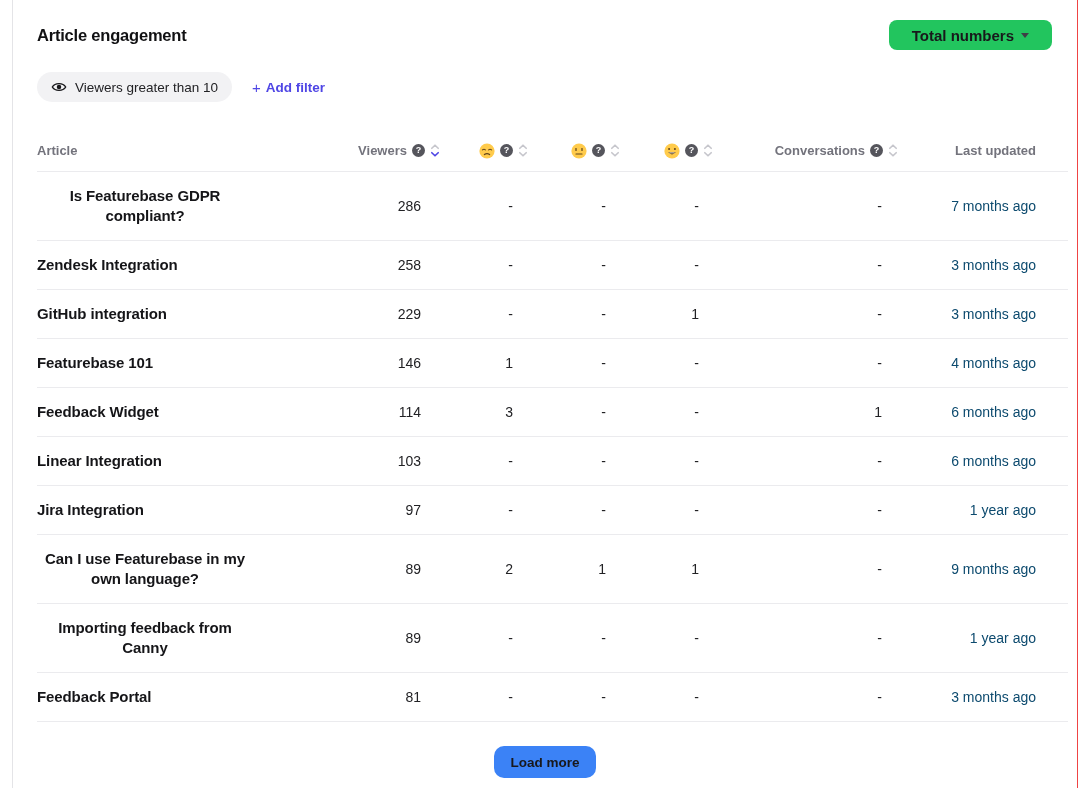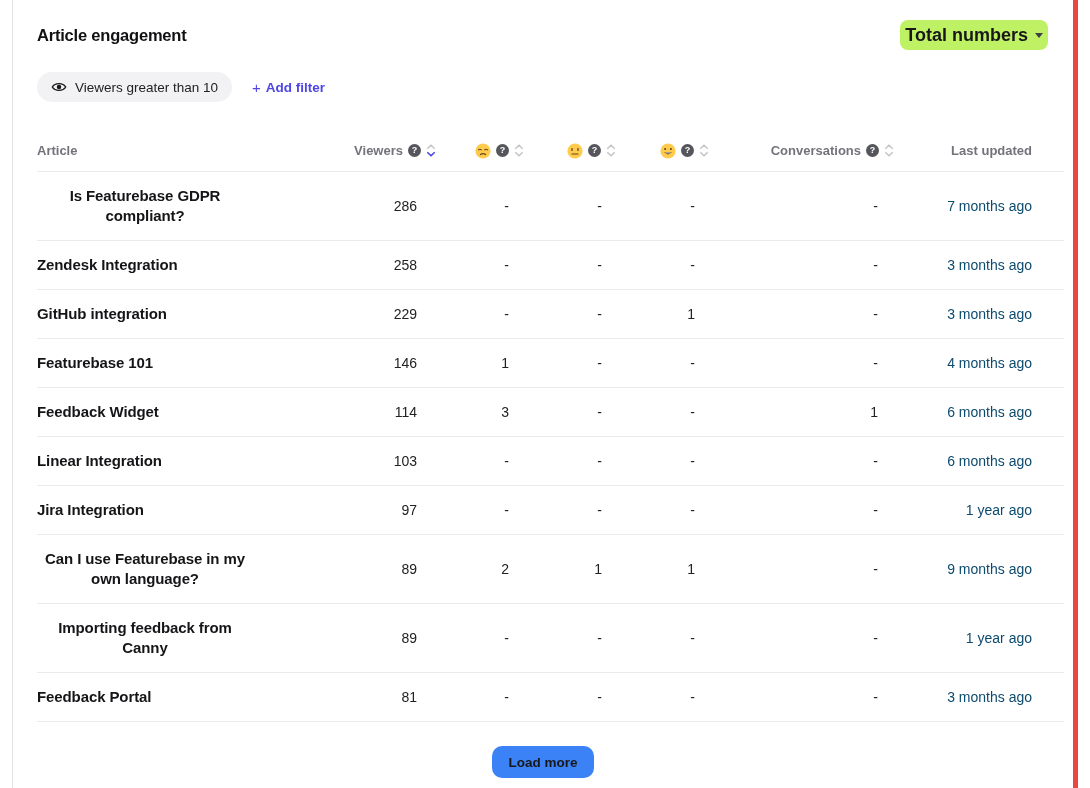--- a/index.html
+++ b/index.html
@@ -11,39 +11,39 @@
     overflow: hidden;
   }
   .panel {
     position: relative;
     width: 1090px; height: 788px;
     padding: 0 12px;
   }
   .panel-inner {
     height: 100%;
     border-left: 1px solid #e4e4e7;
-    border-right: 5px solid #ef4444;
+    border-right: 1px solid #ef4444;
     padding-top: 20px;
     background: #ffffff;
   }
   
   .topbar {
     display: flex; align-items: center; justify-content: space-between;
     padding: 0 25px 0 24px;
     height: 30px;
   }
   .page-title {
     font-size: 16.5px; font-weight: 700; color: #111113;
     letter-spacing: -0.2px;
   }
   .range-btn {
     display: inline-flex; align-items: center; gap: 7px;
-    background: #bef264; border: none; border-radius: 8px;
-    height: 30px; padding: 0 5px;
-    font-family: inherit; font-size: 18px; font-weight: 700; color: #18181b;
+    background: #22c55e; border: none; border-radius: 8px;
+    height: 30px; padding: 0 23px;
+    font-family: inherit; font-size: 15px; font-weight: 700; color: #18181b;
     cursor: pointer;
   }
   .caret-down {
     width: 0; height: 0;
     border-left: 4.5px solid transparent;
     border-right: 4.5px solid transparent;
     border-top: 5px solid #3f3f46;
     display: inline-block;
   }
   

